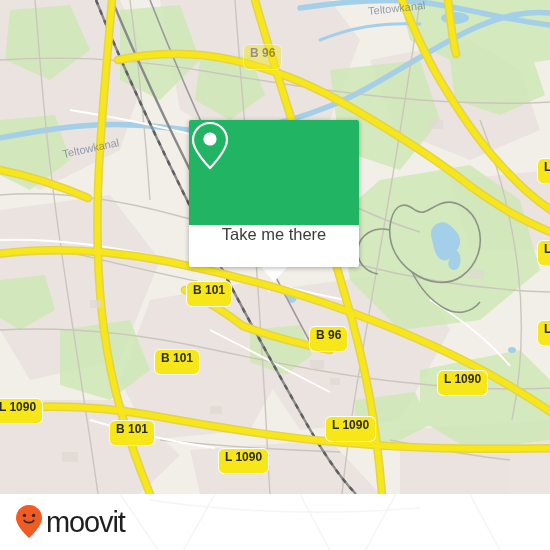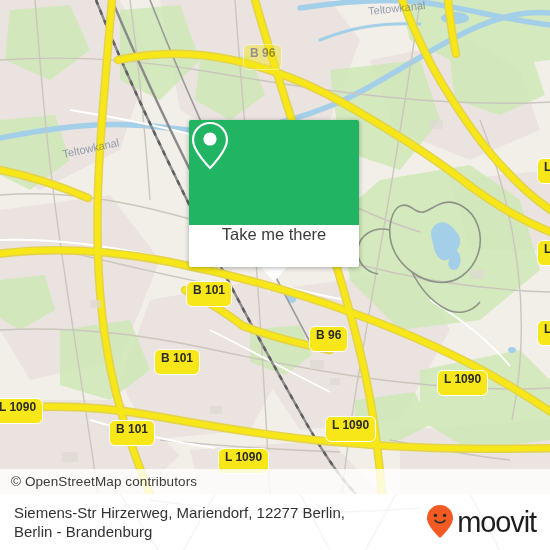--- a/index.html
+++ b/index.html
@@ -251,41 +251,34 @@
           <circle cx="21" cy="19" r="6.6" fill="#ffffff"></circle>
         </svg>
       </div>
       <div class="callout-bottom">
         <span>Take me there</span>
       </div>
       <div class="callout-tail"></div>
     </div>
     <div class="shadowbox"></div>
 
-    <div class="attrib">
-      <span>© OpenStreetMap contributors</span>
-    </div>
   </div>
 
   <div class="footer">
     <svg class="footer-watermark" width="550" height="550" viewBox="0 0 550 550">
       <g fill="none" stroke="#dcdcdc" stroke-width="1.6">
         <path d="M120,494 L165,560"></path>
         <path d="M215,494 L178,560"></path>
         <path d="M300,494 L335,560"></path>
         <path d="M396,494 L360,560"></path>
         <path d="M470,494 L505,560"></path>
         <path d="M150,500 C230,512 320,516 420,508"></path>
       </g>
     </svg>
     <div class="footer-inner">
-      <div class="footer-text">
-        <div>Siemens-Str Hirzerweg, Mariendorf, 12277 Berlin,</div>
-        <div>Berlin - Brandenburg</div>
-      </div>
       <div class="brand">
         <svg width="30" height="36" viewBox="0 0 30 36">
           <path d="M15,1 C7.8,1 2,6.8 2,14 C2,22.5 15,34 15,34 C15,34 28,22.5 28,14 C28,6.8 22.2,1 15,1 Z" fill="#f15a22"></path>
           <circle cx="10.4" cy="11.4" r="1.7" fill="#2b2b2b"></circle>
           <circle cx="19.6" cy="11.4" r="1.7" fill="#2b2b2b"></circle>
           <path d="M10.2,16.4 C12,19.4 18,19.4 19.8,16.4" fill="none" stroke="#2b2b2b" stroke-width="1.7" stroke-linecap="round"></path>
         </svg>
         <span class="brand-word">moovit</span>
       </div>
     </div>

